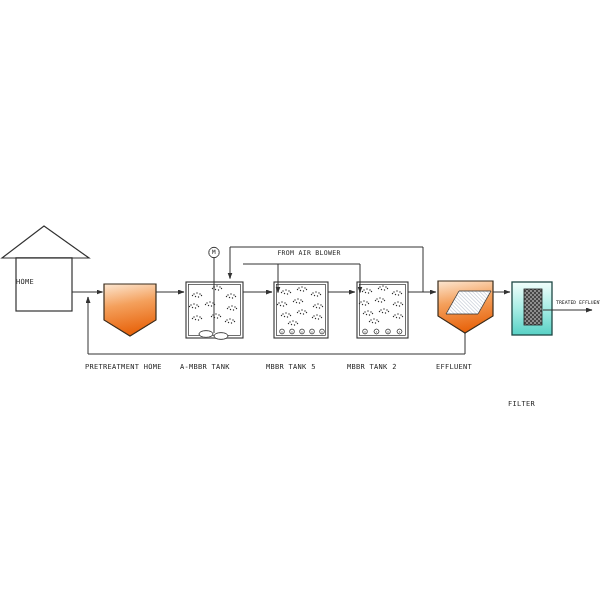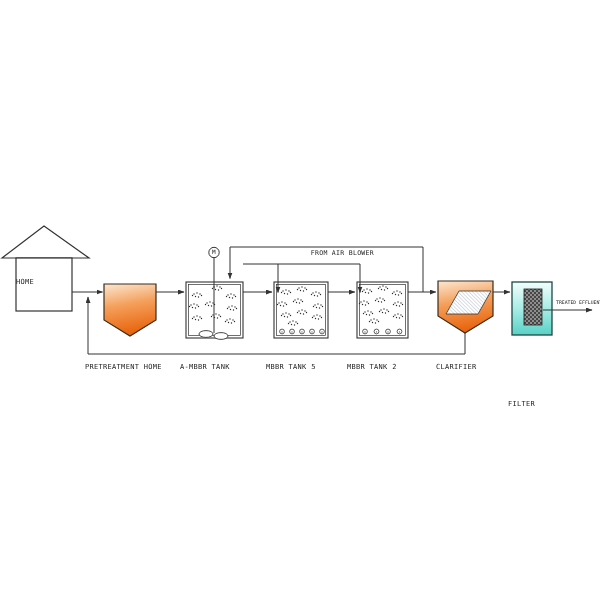--- a/index.html
+++ b/index.html
@@ -2,21 +2,21 @@
 <html><head>
 <meta charset="utf-8">
 <style>
   html,body{margin:0;padding:0;background:#fff;}
   .stage{position:relative;width:600px;height:600px;background:#ffffff;overflow:hidden;
          font-family:"DejaVu Sans Mono", monospace;}
   .layer{position:absolute;left:0;top:0;}
   .lbl{position:absolute;color:#1c1c1c;font-size:7px;letter-spacing:0.3px;
        text-align:left;white-space:nowrap;line-height:1;}
   .home-lbl{left:16px;top:279px;width:56px;font-size:7px;}
-  .airblower-lbl{left:244px;top:250px;width:130px;font-size:6.5px;text-align:right;}
+  .airblower-lbl{left:244px;top:250px;width:130px;font-size:6.5px;text-align:center;}
   .effluent-lbl{left:556px;top:301px;width:44px;font-size:4.8px;letter-spacing:0;text-align:left;}
   .motor-lbl{left:209px;top:249px;width:10px;height:8px;font-size:6px;text-align:center;}
   .eq-lbl{top:364px;}
   .lbl-pre{left:85px;width:90px;}
   .lbl-ambbr{left:180px;width:70px;}
   .lbl-m1{left:266px;width:70px;}
   .lbl-m2{left:347px;width:70px;}
   .lbl-cla{left:436px;width:60px;}
   .lbl-fil{left:508px;width:50px;margin-top:37px;}
 </style>
@@ -167,15 +167,15 @@
 
   <div class="lbl motor-lbl">M</div>
   <div class="lbl home-lbl">HOME</div>
   <div class="lbl airblower-lbl">FROM AIR BLOWER</div>
   <div class="lbl effluent-lbl">TREATED EFFLUENT</div>
 
   <div class="lbl eq-lbl lbl-pre">PRETREATMENT HOME</div>
   <div class="lbl eq-lbl lbl-ambbr">A-MBBR TANK</div>
   <div class="lbl eq-lbl lbl-m1">MBBR TANK 5</div>
   <div class="lbl eq-lbl lbl-m2">MBBR TANK 2</div>
-  <div class="lbl eq-lbl lbl-cla">CLARIFIER</div>
+  <div class="lbl eq-lbl lbl-cla">EFFLUENT</div>
   <div class="lbl eq-lbl lbl-fil">FILTER</div>
 </div>
 
 </body></html>

